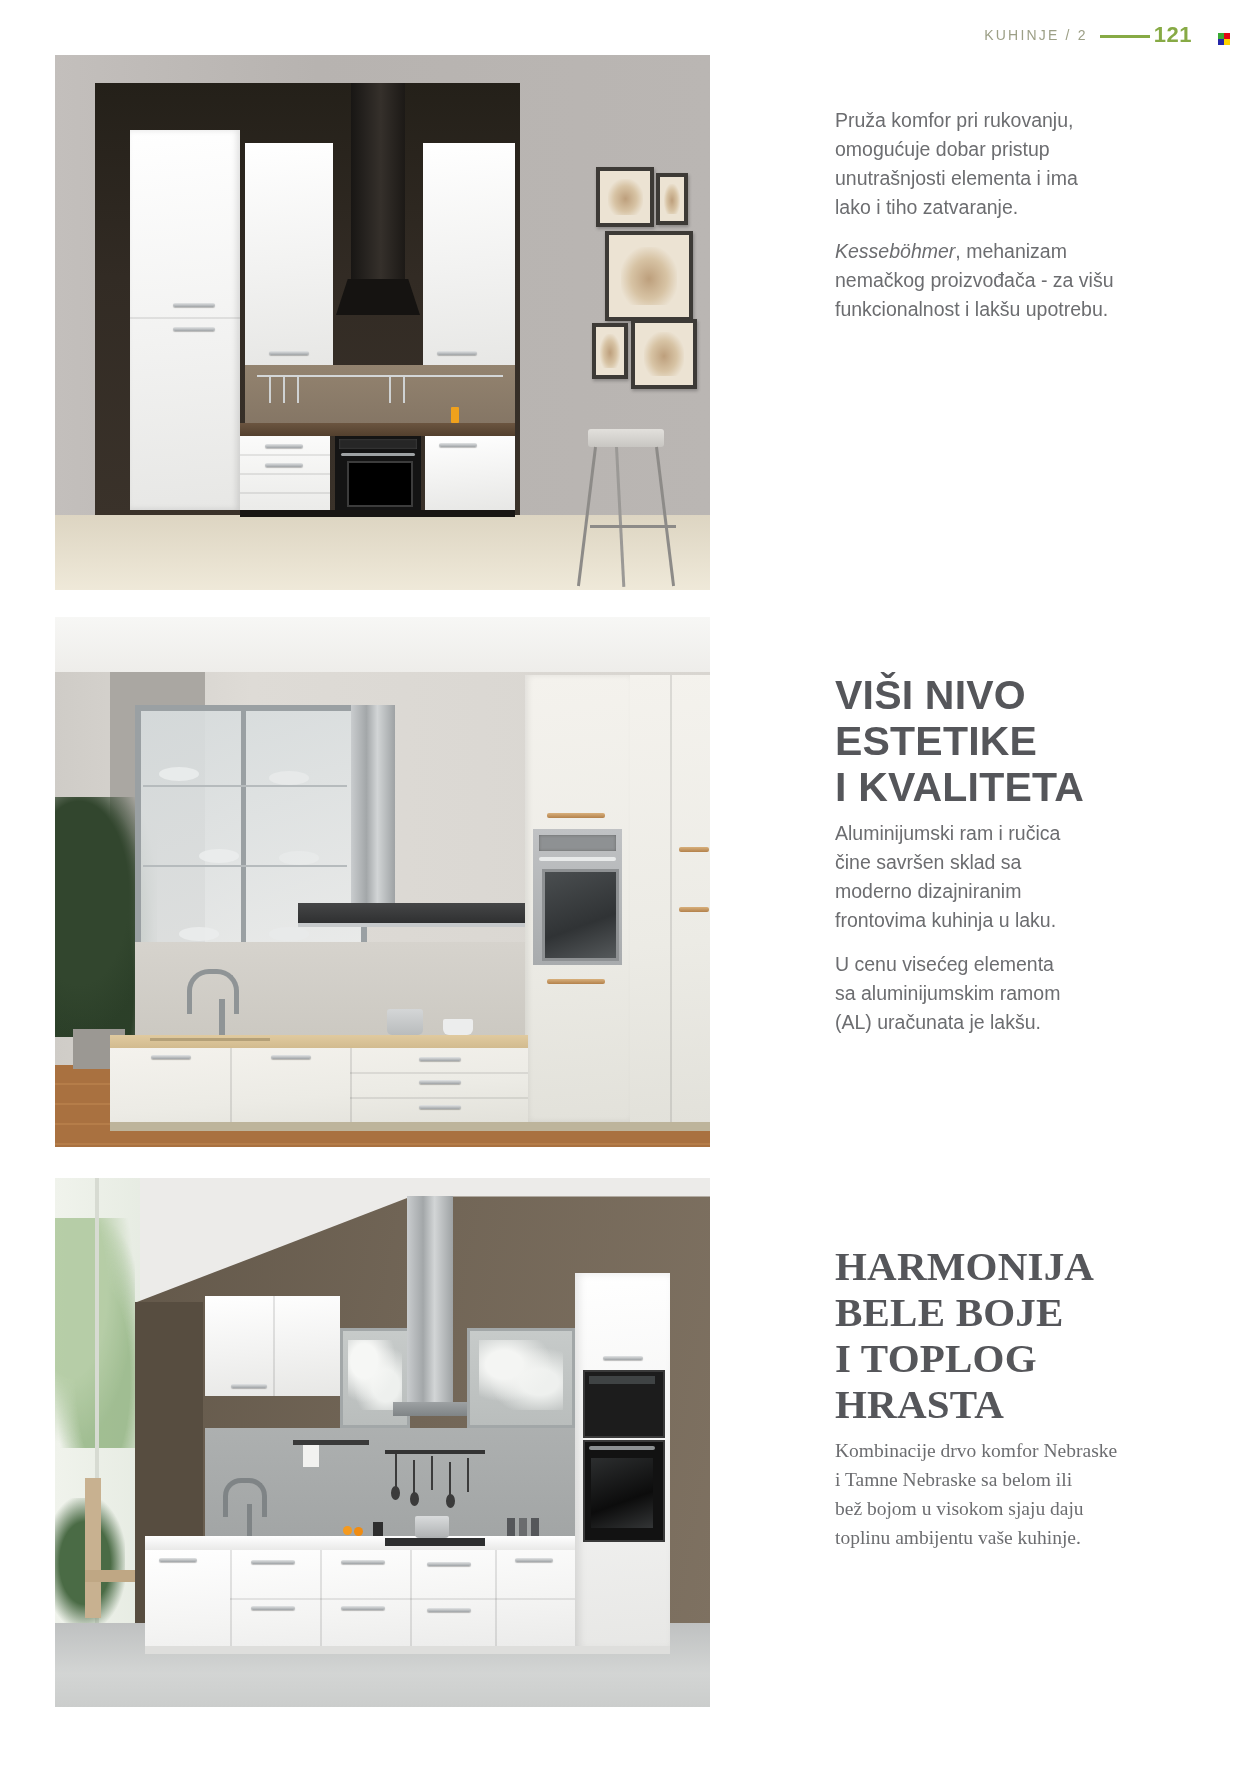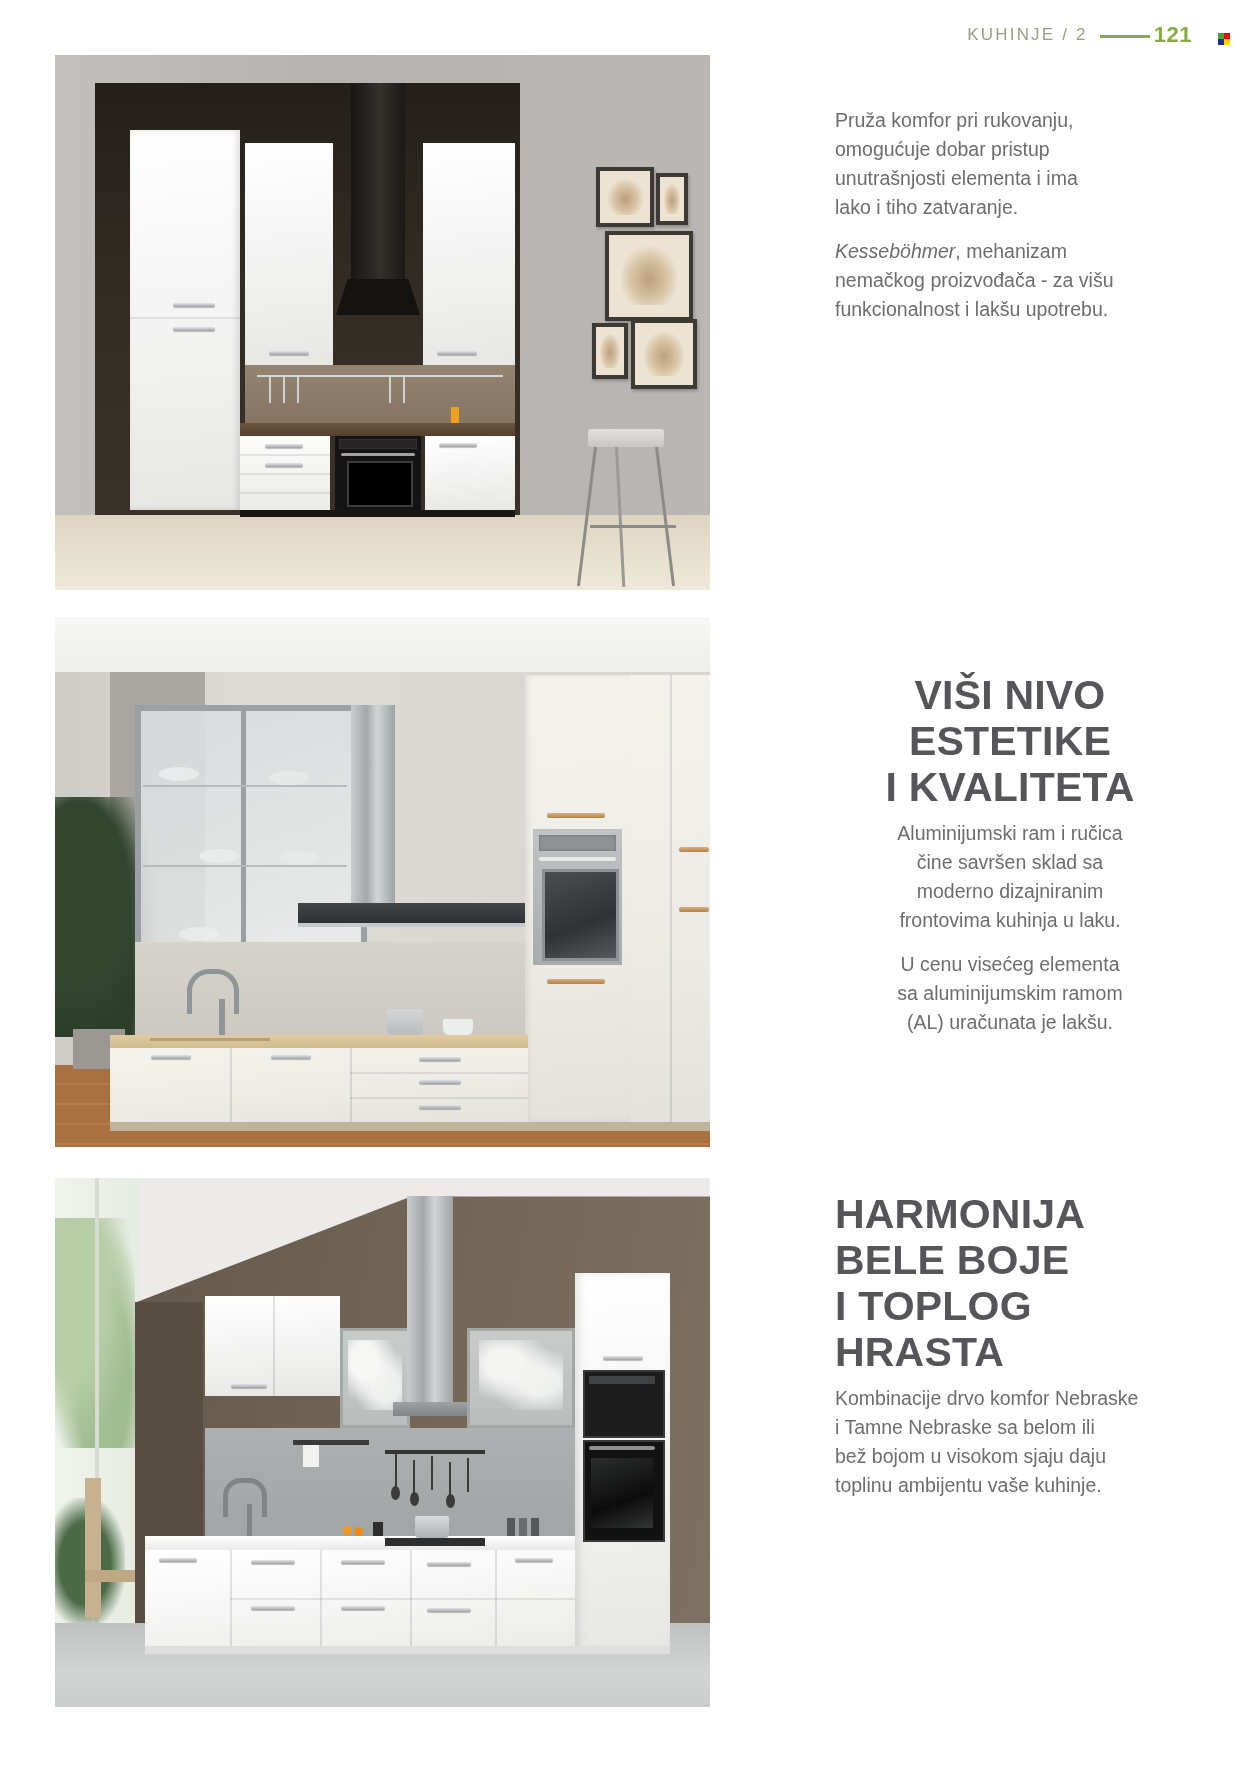--- a/index.html
+++ b/index.html
@@ -5,21 +5,21 @@
   html,body{margin:0;padding:0;}
   body{
     width:1250px;height:1768px;position:relative;background:#ffffff;
     font-family:"Liberation Sans", sans-serif;
     -webkit-font-smoothing:antialiased;
   }
   .abs{position:absolute;}
 
   
   .page-header{position:absolute;top:22px;right:20px;display:flex;align-items:center;}
-  .breadcrumb{font-size:17px;letter-spacing:2.2px;color:#9c9f86;font-weight:400;}
+  .breadcrumb{font-size:14px;letter-spacing:2.2px;color:#9c9f86;font-weight:400;}
   .header-rule{width:50px;height:3px;background:#87aa45;margin:2px 4px 0 12px;}
   .page-number{font-size:22px;font-weight:bold;color:#87aa45;letter-spacing:.5px;}
   .brand-logo{width:12px;height:12px;margin-left:26px;transform:translateY(4px);
     display:grid;grid-template-columns:6px 6px;grid-template-rows:6px 6px;}
 
   
   .text-block{position:absolute;left:835px;width:350px;}
   .sec-title{font-size:41px;line-height:46px;font-weight:800;color:#55565a;
     white-space:pre-line;letter-spacing:.2px;margin:0 0 9px 0;}
   .sec-subtitle{font-size:21px;line-height:27px;color:#7fa84d;white-space:pre-line;
@@ -235,34 +235,34 @@
 <div class="text-block" style="top:106px;">
   <p class="para">Pruža komfor pri rukovanju,
 omogućuje dobar pristup
 unutrašnjosti elementa i ima
 lako i tiho zatvaranje.</p>
   <p class="para"><span class="italic">Kesseböhmer</span><span>, mehanizam
 nemačkog proizvođača - za višu
 funkcionalnost i lakšu upotrebu.</span></p>
 </div>
 
-<div class="text-block" style="top:672px;text-align:center;">
+<div class="text-block" style="top:672px;">
   <h2 class="sec-title">VIŠI NIVO
 ESTETIKE
 I KVALITETA</h2>
   <p class="para">Aluminijumski ram i ručica
 čine savršen sklad sa
 moderno dizajniranim
 frontovima kuhinja u laku.</p>
   <p class="para">U cenu visećeg elementa
 sa aluminijumskim ramom
 (AL) uračunata je lakšu.</p>
 </div>
 
-<div class="text-block" style="top:1191px;">
+<div class="text-block" style="top:1243px;font-family:Liberation Serif, serif;">
   <h2 class="sec-title">HARMONIJA
 BELE BOJE
 I TOPLOG
 HRASTA</h2>
   <p class="para">Kombinacije drvo komfor Nebraske
 i Tamne Nebraske sa belom ili
 bež bojom u visokom sjaju daju
 toplinu ambijentu vaše kuhinje.</p>
 </div>
 

